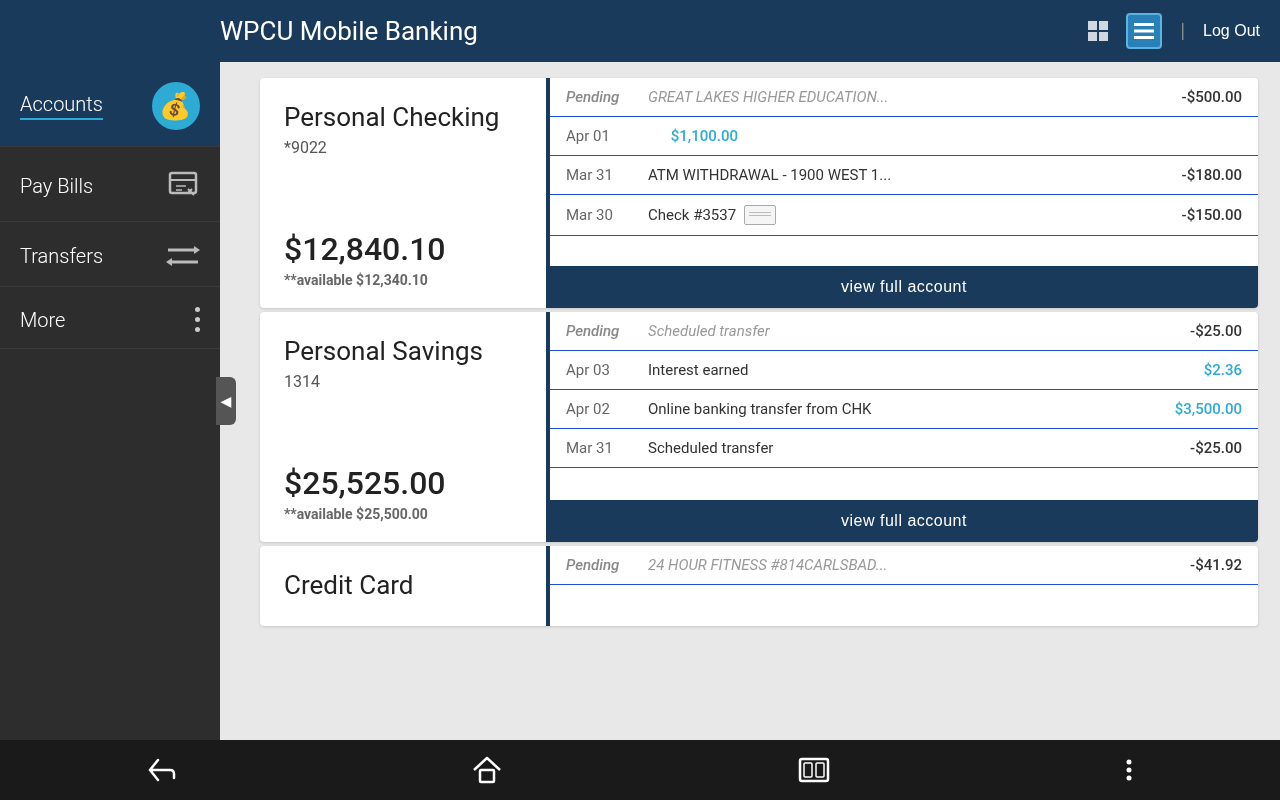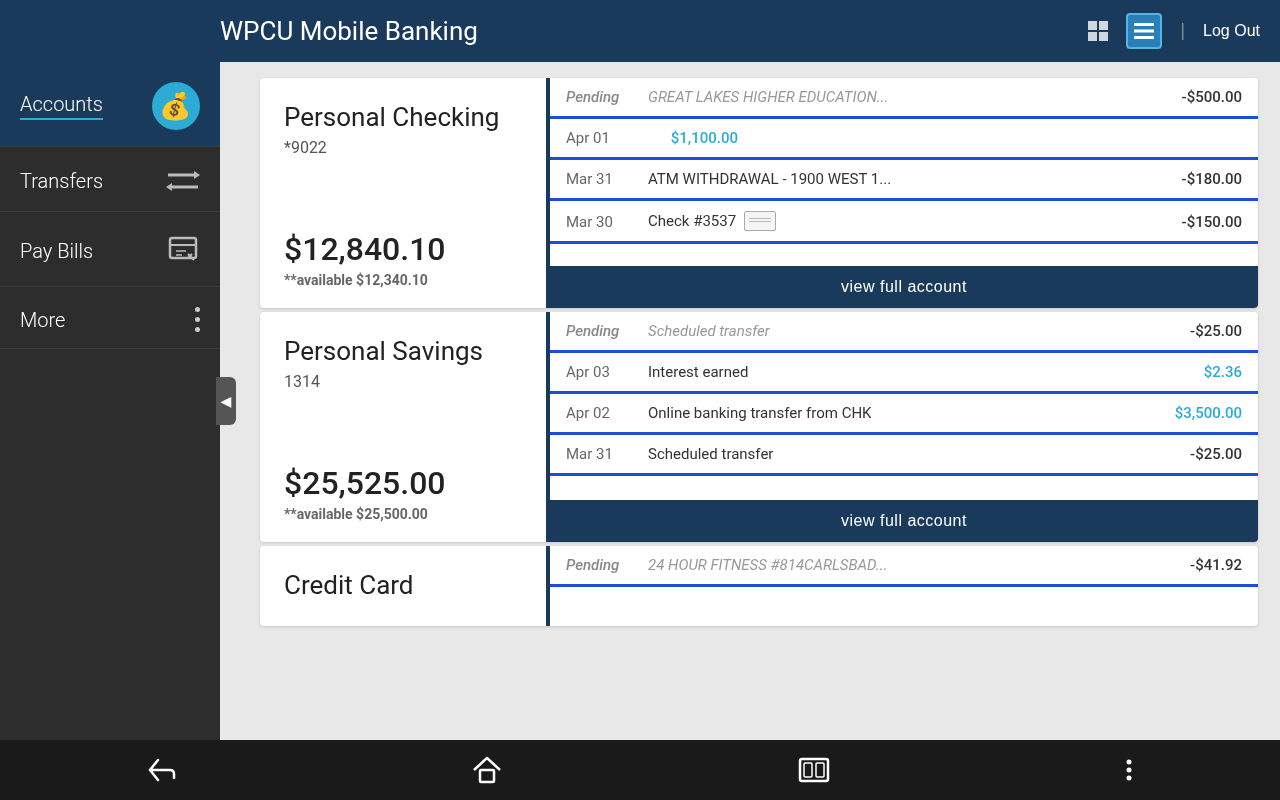--- a/index.html
+++ b/index.html
@@ -176,23 +176,23 @@
       flex: 1;
       display: flex;
       flex-direction: column;
     }
     .transactions-list {
       flex: 1;
       padding: 0;
     }
     .transaction-row {
       display: flex;
-      align-items: flex-end;
+      align-items: center;
       padding: 10px 16px;
-      border-bottom: 3px solid #1d4ed8;
+      border-bottom: 1px solid #1d4ed8;
       gap: 12px;
     }
     .transaction-row:first-child {
       border-top: none;
     }
     .transaction-date {
       width: 70px;
       font-size: 15px;
       color: #666;
       flex-shrink: 0;
@@ -328,39 +328,39 @@
 <div class="main-layout">
 
   <div class="sidebar">
     <div class="sidebar-item active">
       <span class="item-label active-label">Accounts</span>
       <div class="accounts-icon">
         <span style="font-size:26px;">💰</span>
       </div>
     </div>
     <div class="sidebar-item">
-      <span class="item-label">Transfers</span>
-      <div class="transfers-icon">
-        <svg width="34" height="28" viewBox="0 0 34 28">
-          <line x1="2" y1="8" x2="30" y2="8" stroke="#bbb" stroke-width="3"></line>
-          <polygon points="28,4 34,8 28,12" fill="#bbb"></polygon>
-          <line x1="32" y1="20" x2="4" y2="20" stroke="#bbb" stroke-width="3"></line>
-          <polygon points="6,16 0,20 6,24" fill="#bbb"></polygon>
-        </svg>
-      </div>
-    </div>
-    <div class="sidebar-item">
       <span class="item-label">Pay Bills</span>
       <div>
         <svg width="34" height="34" viewBox="0 0 34 34">
           <rect x="4" y="6" width="26" height="20" rx="2" fill="none" stroke="#bbb" stroke-width="2.5"></rect>
           <line x1="4" y1="13" x2="30" y2="13" stroke="#bbb" stroke-width="2"></line>
           <line x1="10" y1="19" x2="20" y2="19" stroke="#bbb" stroke-width="1.5"></line>
           <line x1="10" y1="23" x2="16" y2="23" stroke="#bbb" stroke-width="1.5"></line>
           <path d="M22,22 L28,28 M26,22 L22,26" stroke="#bbb" stroke-width="2"></path>
+        </svg>
+      </div>
+    </div>
+    <div class="sidebar-item">
+      <span class="item-label">Transfers</span>
+      <div class="transfers-icon">
+        <svg width="34" height="28" viewBox="0 0 34 28">
+          <line x1="2" y1="8" x2="30" y2="8" stroke="#bbb" stroke-width="3"></line>
+          <polygon points="28,4 34,8 28,12" fill="#bbb"></polygon>
+          <line x1="32" y1="20" x2="4" y2="20" stroke="#bbb" stroke-width="3"></line>
+          <polygon points="6,16 0,20 6,24" fill="#bbb"></polygon>
         </svg>
       </div>
     </div>
     <div class="sidebar-item">
       <span class="item-label">More</span>
       <div class="three-dots">
         <div class="dot"></div>
         <div class="dot"></div>
         <div class="dot"></div>
       </div>

